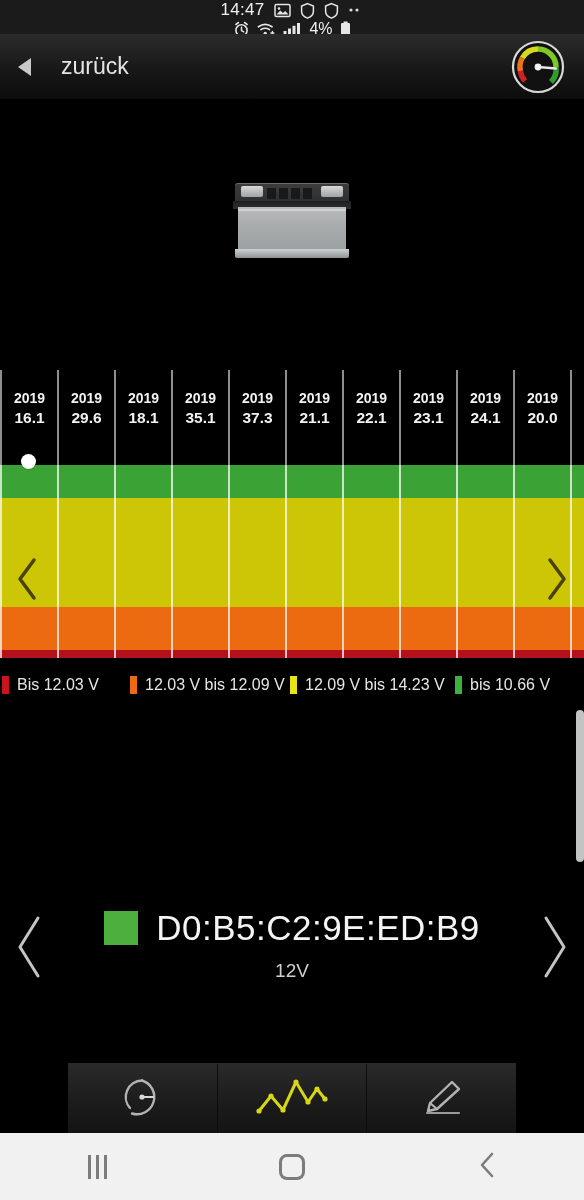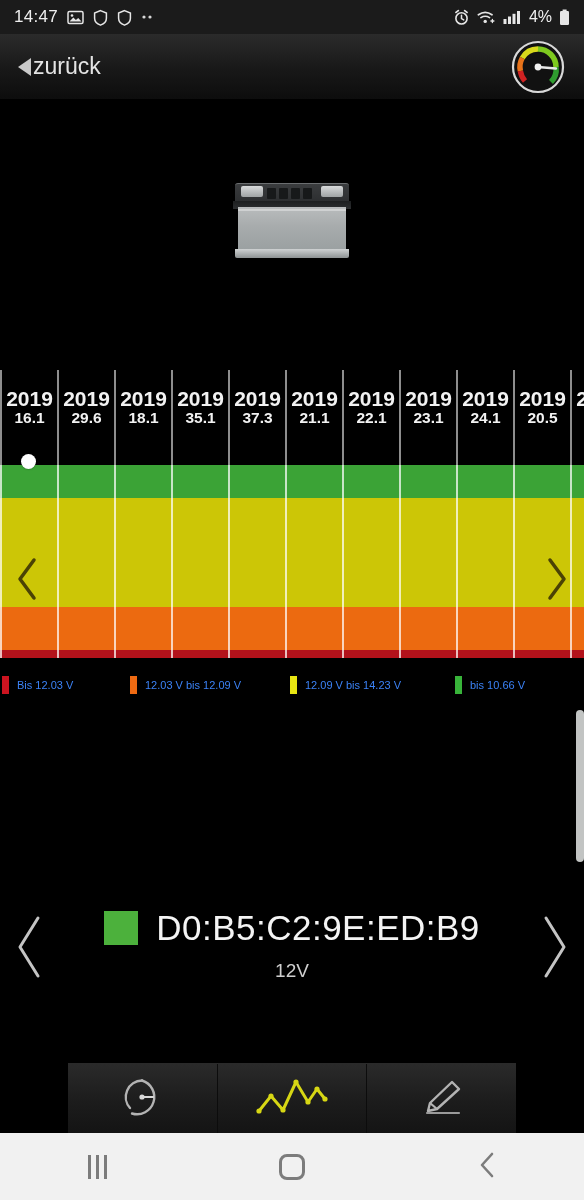--- a/index.html
+++ b/index.html
@@ -8,36 +8,36 @@
     background: #000;
     font-family: "Liberation Sans", sans-serif;
     overflow: hidden;
   }
   #app { position: relative; width: 584px; height: 1200px; background:#000; }
 
   
   .statusbar{
     position:absolute; left:0; top:0; width:584px; height:34px;
     background:#1b1b1b; display:flex; align-items:center;
-    padding:0 14px; color:#e9e9e9;
+    padding:0 14px; color:#e9e9e9;flex-direction:column;
   }
   .sb-left{ display:flex; align-items:center; gap:9px; flex:1; }
   .sb-right{ display:flex; align-items:center; gap:7px; }
   .sb-time{ font-size:17px; letter-spacing:.3px; color:#efefef; font-weight:400;}
   .sb-ico{ display:inline-block; line-height:0; }
   .sb-batt-txt{ font-size:16px; color:#efefef; margin-left:1px;}
 
   
   .appbar{
     position:absolute; left:0; top:34px; width:584px; height:66px;
     background: linear-gradient(180deg,#2b2b2b 0%, #181818 55%, #0d0d0d 100%);
     display:flex; align-items:center; padding:0 18px;
     border-bottom:1px solid #000;
   }
-  .back-wrap{ display:flex; align-items:center; gap:2px; cursor:pointer; }
+  .back-wrap{ display:flex; align-items:center; gap:30px; cursor:pointer; }
   .back-tri{
     width:0;height:0;border-top:9px solid transparent;border-bottom:9px solid transparent;
     border-right:13px solid #c9c9c9;
   }
   .back-label{ color:#e4e4e4; font-size:23px; font-weight:400; }
   .appbar-spacer{ flex:1; }
   .gauge-btn{ width:56px;height:56px;cursor:pointer;position:relative; }
 
   
   .battery-zone{
@@ -86,21 +86,21 @@
   }
   .chart-header{
     position:absolute;left:0;top:0;width:584px;height:95px;background:#000;
   }
   .col{
     position:absolute; top:0; width:57px; height:95px;
     border-left:2px solid #8e8e8e;
     display:flex;flex-direction:column;align-items:center;justify-content:flex-start;
     padding-top:19px;
   }
-  .col-year{ color:#f2f2f2;font-size:21px;font-weight:700;line-height:19px; }
+  .col-year{ color:#f2f2f2;font-size:14px;font-weight:700;line-height:19px; }
   .col-day{  color:#f2f2f2;font-size:15.5px;font-weight:700;line-height:19px; }
 
   .bands{ position:absolute;left:0;top:95px;width:584px;height:197px; }
   .band{ position:absolute;left:0;width:584px; }
   .band.green { top:0px;   height:33px;  background:#3ba336; }
   .band.yellow{ top:33px;  height:109px; background:#ccc606; }
   .band.orange{ top:142px; height:43px;  background:#ec6a10; }
   .band.red   { top:185px; height:8px;   background:#b3121b; }
 
   .gridline{
@@ -117,21 +117,21 @@
   }
   .nav-chev.left{ left:14px; } .nav-chev.right{ right:14px; }
 
   
   .legend{
     position:absolute;left:0;top:662px;width:584px;height:46px;background:#000;
     display:flex;align-items:center;
   }
   .leg-item{ display:flex;align-items:center; position:absolute; }
   .leg-sw{ width:7px;height:18px;margin-right:8px;flex:none; }
-  .leg-txt{ color:#3b82f6;font-size:11px;white-space:nowrap; }
+  .leg-txt{ color:#e5e5e5;font-size:16px;white-space:nowrap; }
 
   
   .midzone{ position:absolute;left:0;top:708px;width:584px;height:180px;background:#000; }
   .scroll-ind{
     position:absolute;right:0px;top:2px;width:8px;height:152px;
     background:#c2c4c3;border-radius:4px;
   }
 
   
   .device{
@@ -307,21 +307,21 @@
       <div class="col" style="left:399px">
         <span class="col-year">2019</span>
         <span class="col-day">23.1</span>
       </div>
       <div class="col" style="left:456px">
         <span class="col-year">2019</span>
         <span class="col-day">24.1</span>
       </div>
       <div class="col" style="left:513px">
         <span class="col-year">2019</span>
-        <span class="col-day">20.5</span>
+        <span class="col-day">20.0</span>
       </div>
       <div class="col" style="left:570px">
         <span class="col-year">2019</span>
 
       </div>
     </div>
 
     <div class="bands">
       <div class="band green"></div>
       <div class="band yellow"></div>

